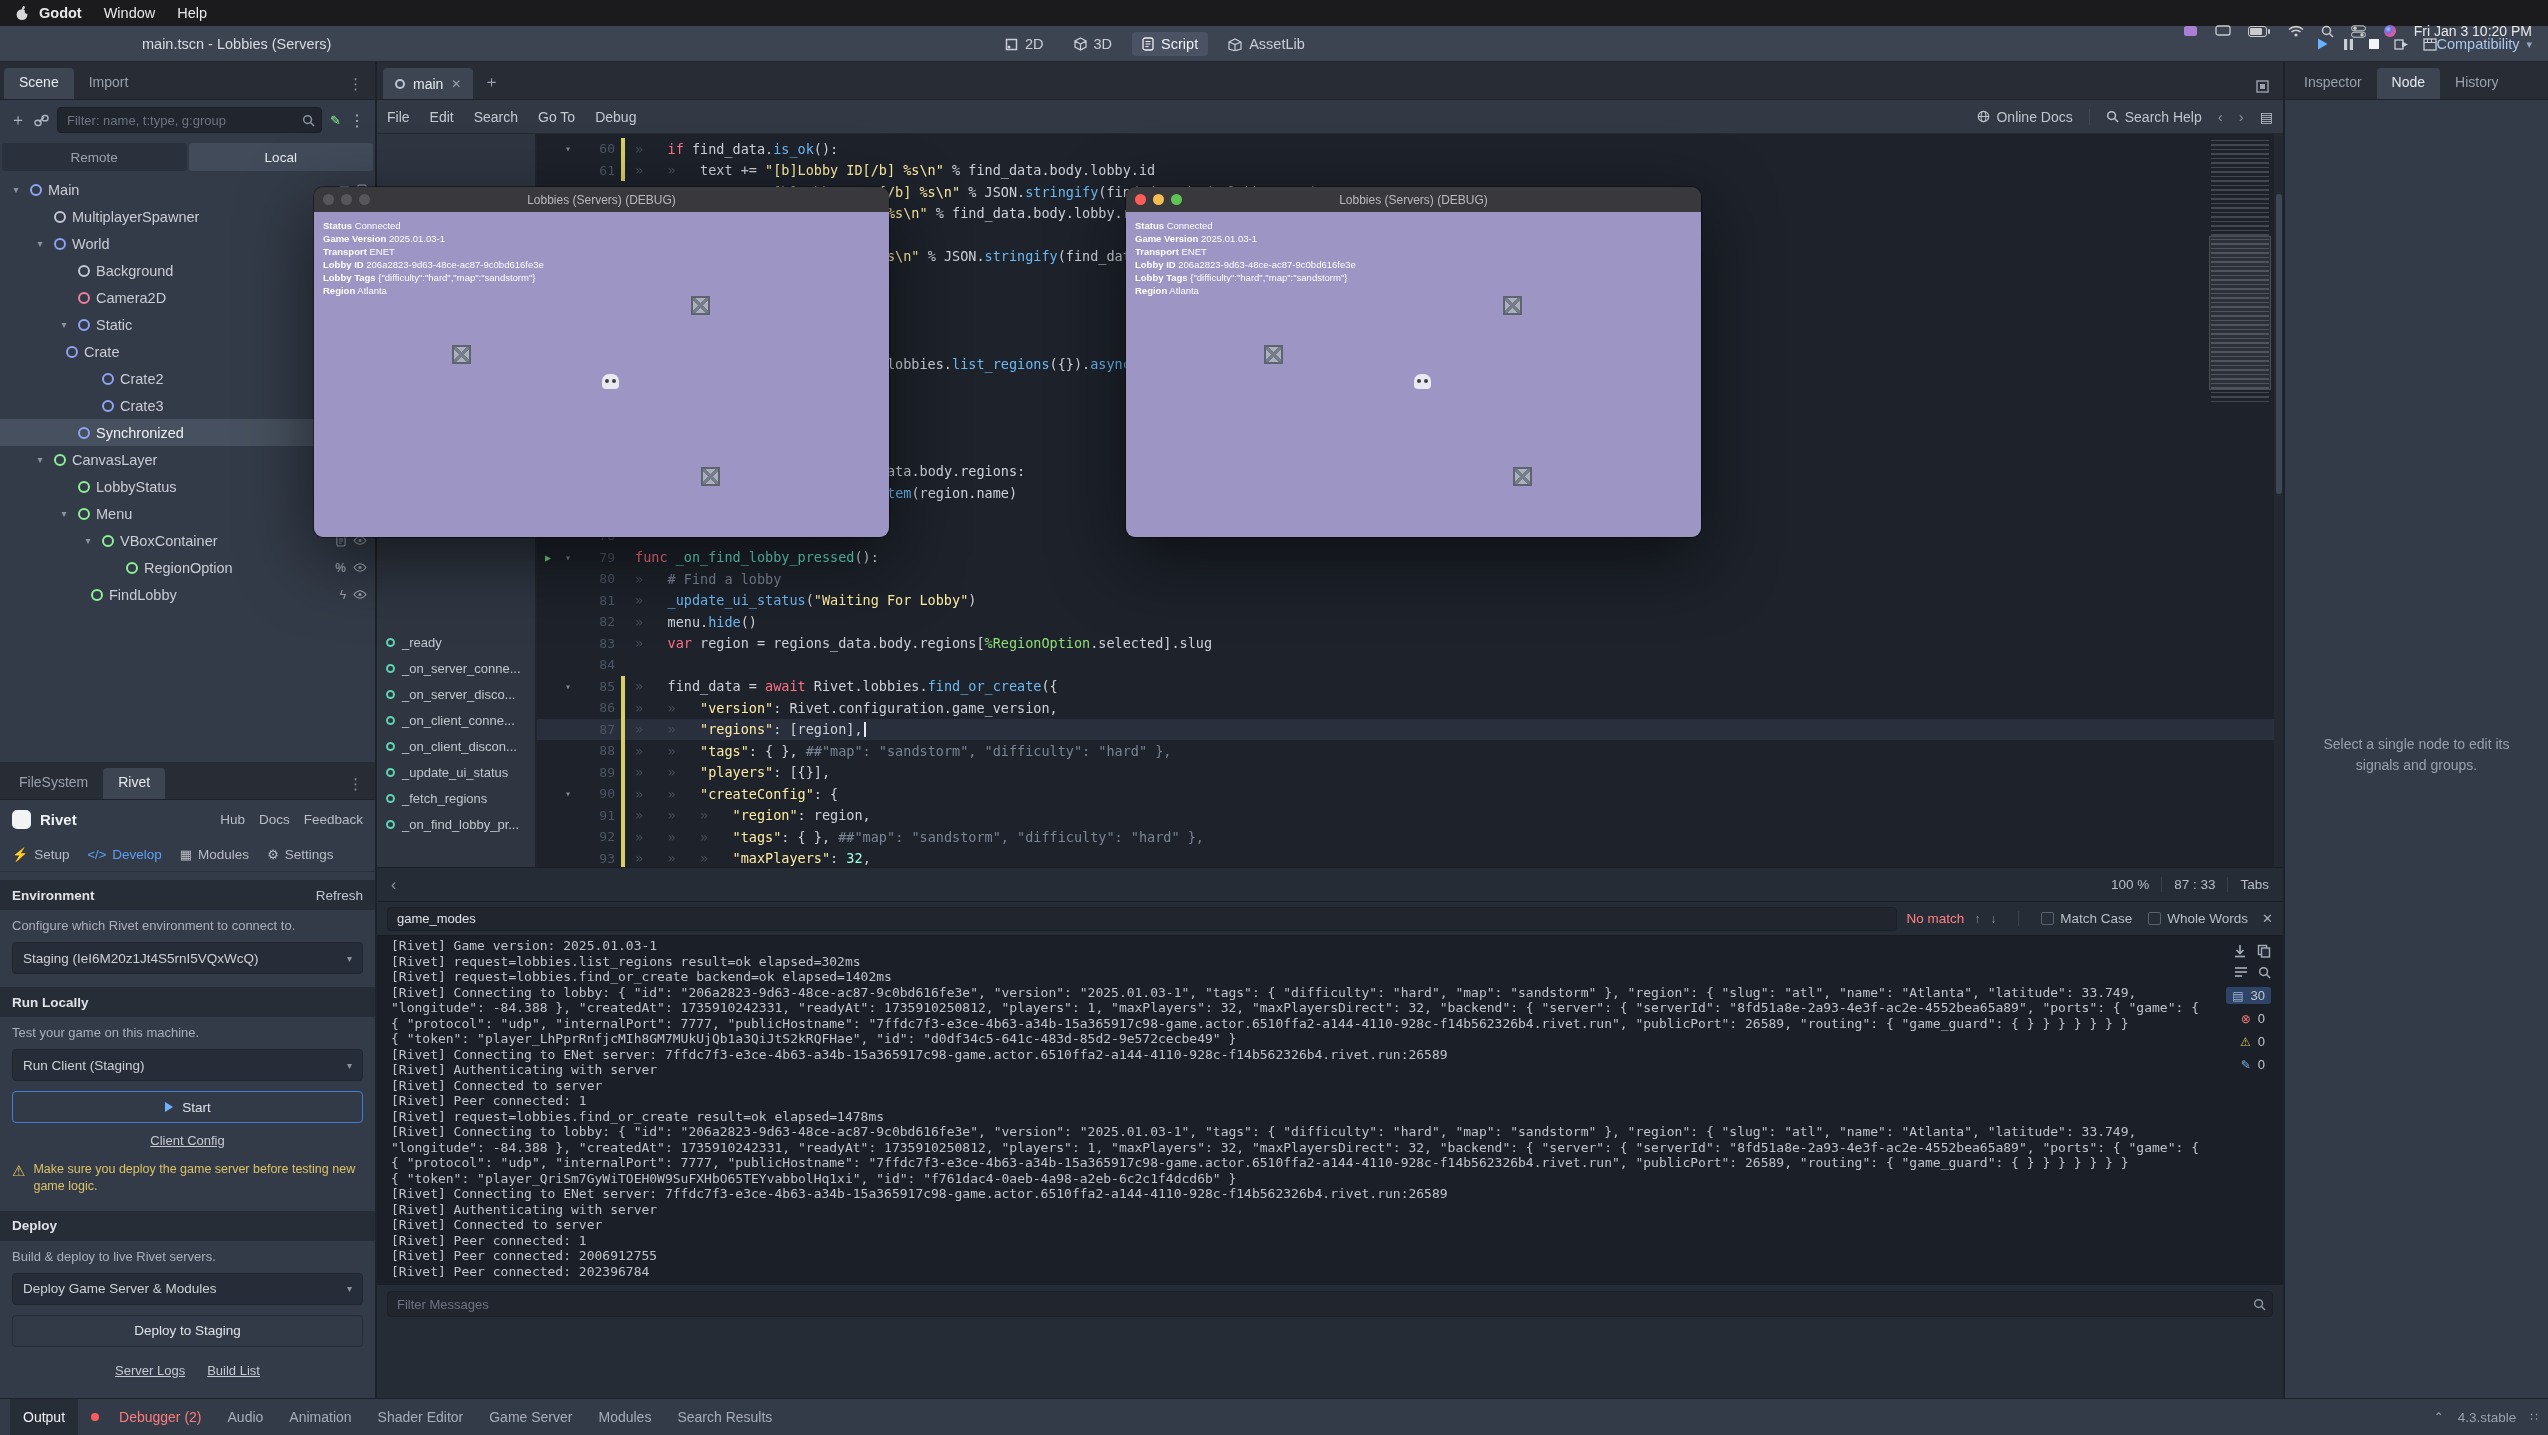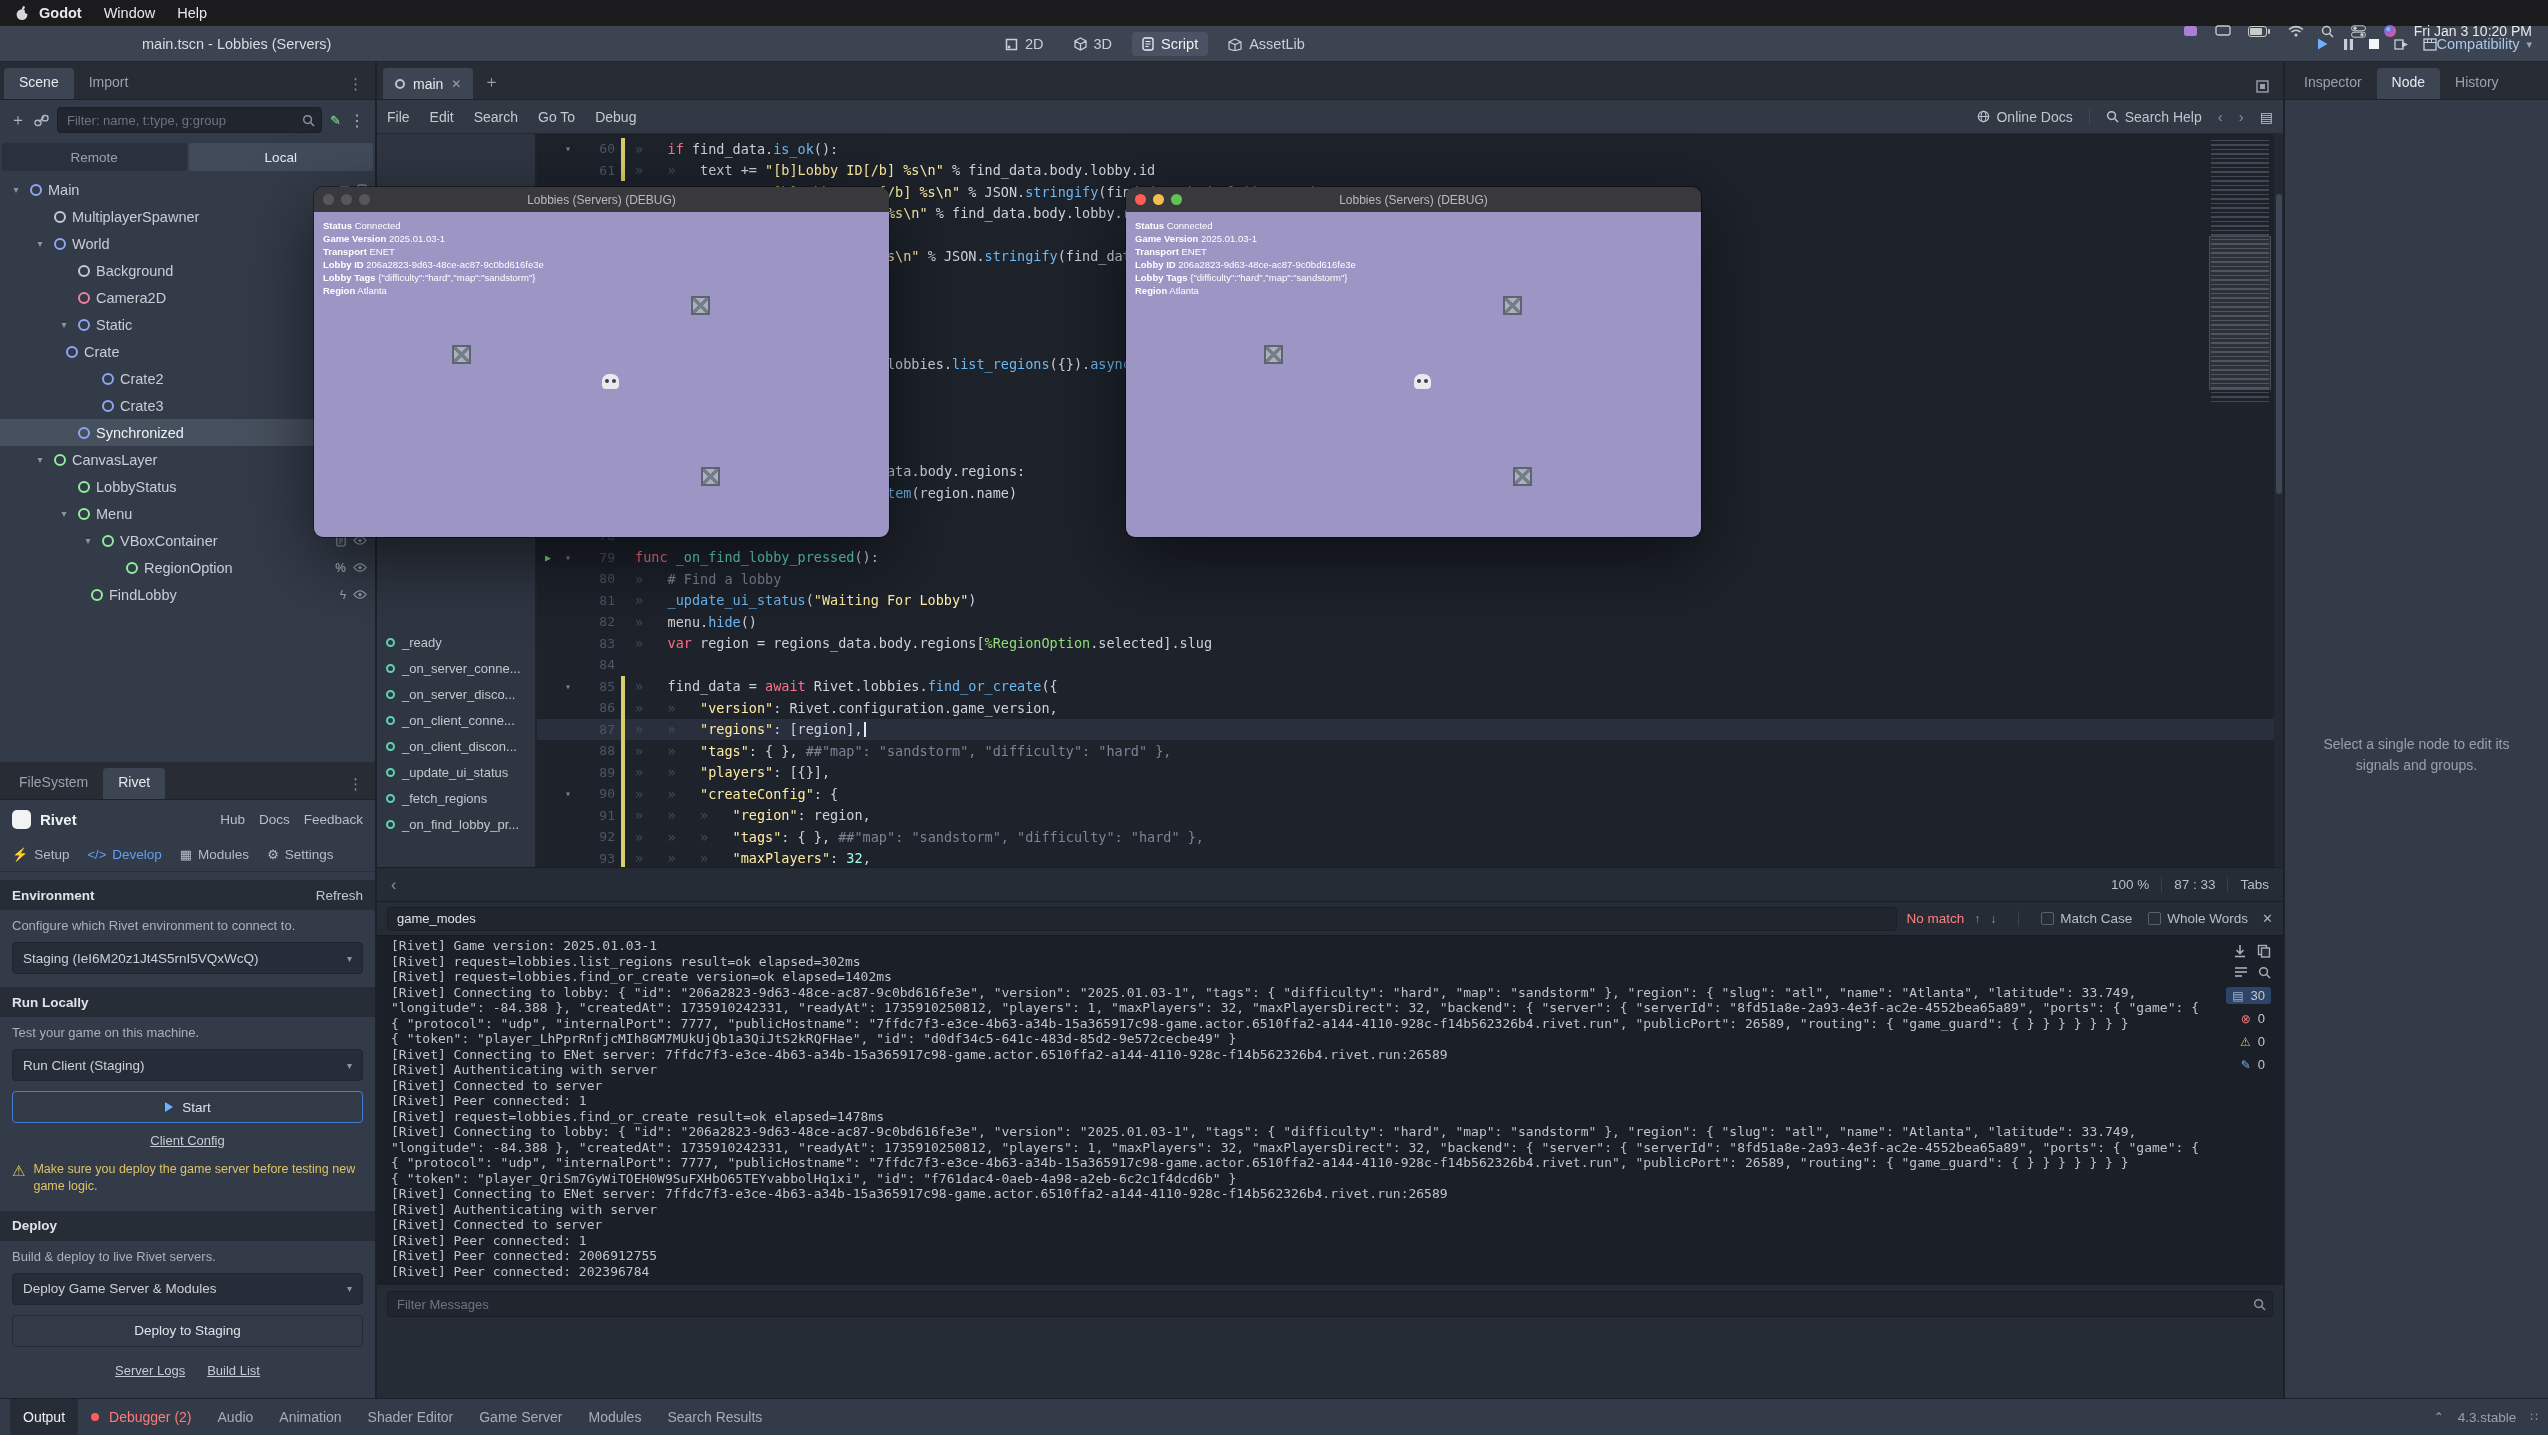--- a/index.html
+++ b/index.html
@@ -138,21 +138,21 @@
   .cnt-ic.err{color:#f07878}.cnt-ic.warn{color:#e3c35a}.cnt-ic.msg{color:#9fb6d8}.cnt-ic.edi{color:#7fb3e8}
   #filter-row{height:38px;display:flex;align-items:center;padding:0 10px;}
   #filter-row .filter-wrap input{height:26px;}
   
   #right-dock{width:265px;background:#333b48;border-left:2px solid #1d2129;display:flex;flex-direction:column;position:relative;}
   #right-msg{position:absolute;top:672px;left:0;right:0;padding:0 26px;text-align:center;color:#99a0ab;font-size:14px;line-height:1.5;}
   
   #bottombar{position:absolute;left:0;bottom:0;right:0;height:37px;background:#333b48;border-top:1px solid #1d2129;display:flex;align-items:center;padding:0 10px;font-size:14px;}
   .btab{padding:0 13px;color:#a7adb8;line-height:37px;cursor:default}
   .btab.active{color:#eef0f3;background:#272d37;}
-  .btab.debugger{color:#ff7b7b;display:flex;align-items:center;gap:10px;}
+  .btab.debugger{color:#ff7b7b;display:flex;align-items:center;gap:20px;}
   .red-dot{width:8px;height:8px;border-radius:50%;background:#ff5c5c;display:inline-block;}
   #bb-right{margin-left:auto;display:flex;gap:14px;align-items:center;color:#9aa1ac;}
   
   .dbg-win{position:absolute;width:575px;height:350px;border-radius:9px;overflow:hidden;z-index:50;box-shadow:0 22px 70px rgba(0,0,0,.55), 0 0 0 1px rgba(0,0,0,.4);}
   .win-titlebar{height:25px;background:#39393d;display:flex;align-items:center;position:relative;}
   .tl-group{position:absolute;left:9px;display:flex;gap:7px;}
   .tl{width:11px;height:11px;border-radius:50%;}
   .tl.r{background:#ff5d57}.tl.y{background:#f5bd4f}.tl.g{background:#61c354}
   .win-inactive .tl{background:#57575b;}
   .win-title{margin:0 auto;font-size:12px;color:#b9b9be;}
@@ -739,21 +739,21 @@
               <span class="box"></span>
               <span>Whole Words</span>
             </span>
           </span>
         <span id="find-close">✕</span>
       </div>
       <div id="output">
         <div id="log-area">
             <div class="log-line">[Rivet] Game version: 2025.01.03-1</div>
             <div class="log-line">[Rivet] request=lobbies.list_regions result=ok elapsed=302ms</div>
-            <div class="log-line">[Rivet] request=lobbies.find_or_create version=ok elapsed=1402ms</div>
+            <div class="log-line">[Rivet] request=lobbies.find_or_create backend=ok elapsed=1402ms</div>
             <div class="log-line">[Rivet] Connecting to lobby: { "id": "206a2823-9d63-48ce-ac87-9c0bd616fe3e", "version": "2025.01.03-1", "tags": { "difficulty": "hard", "map": "sandstorm" }, "region": { "slug": "atl", "name": "Atlanta", "latitude": 33.749,</div>
             <div class="log-line">"longitude": -84.388 }, "createdAt": 1735910242331, "readyAt": 1735910250812, "players": 1, "maxPlayers": 32, "maxPlayersDirect": 32, "backend": { "server": { "serverId": "8fd51a8e-2a93-4e3f-ac2e-4552bea65a89", "ports": { "game": {</div>
             <div class="log-line">{ "protocol": "udp", "internalPort": 7777, "publicHostname": "7ffdc7f3-e3ce-4b63-a34b-15a365917c98-game.actor.6510ffa2-a144-4110-928c-f14b562326b4.rivet.run", "publicPort": 26589, "routing": { "game_guard": { } } } } } } }</div>
             <div class="log-line">{ "token": "player_LhPprRnfjcMIh8GM7MUkUjQb1a3QiJtS2kRQFHae", "id": "d0df34c5-641c-483d-85d2-9e572cecbe49" }</div>
             <div class="log-line">[Rivet] Connecting to ENet server: 7ffdc7f3-e3ce-4b63-a34b-15a365917c98-game.actor.6510ffa2-a144-4110-928c-f14b562326b4.rivet.run:26589</div>
             <div class="log-line">[Rivet] Authenticating with server</div>
             <div class="log-line">[Rivet] Connected to server</div>
             <div class="log-line">[Rivet] Peer connected: 1</div>
             <div class="log-line">[Rivet] request=lobbies.find_or_create result=ok elapsed=1478ms</div>
             <div class="log-line">[Rivet] Connecting to lobby: { "id": "206a2823-9d63-48ce-ac87-9c0bd616fe3e", "version": "2025.01.03-1", "tags": { "difficulty": "hard", "map": "sandstorm" }, "region": { "slug": "atl", "name": "Atlanta", "latitude": 33.749,</div>

